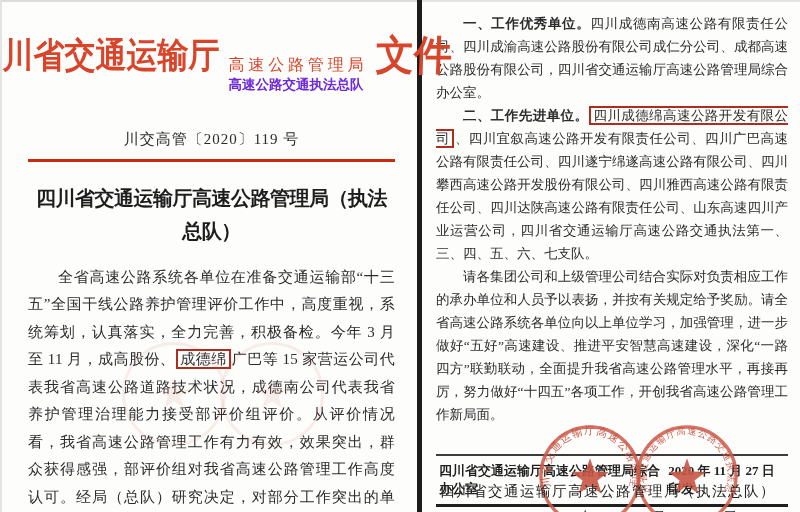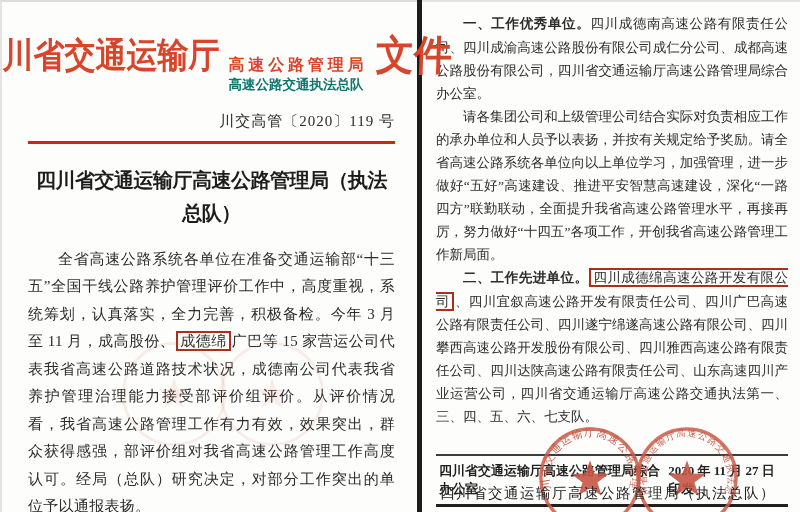--- a/index.html
+++ b/index.html
@@ -7,48 +7,48 @@
               font-family:"Liberation Serif","DejaVu Serif",serif; }
   .wrap { display:flex; width:800px; height:512px; background:#fdfdfc; }
 
   
   .page-left { width:417px; height:512px; padding:8px 22px 0 26px; position:relative;
                border-top:2px solid #dcdcdc; border-left:2px solid #e4e4e4; background:#fdfdfc; }
   .hdr-row { display:flex; align-items:center; justify-content:center; margin-top:8px; }
   .org-main { font-size:31px; font-weight:bold; color:#d8452a; letter-spacing:0px;
               transform:scaleY(1.12); white-space:nowrap; }
   .org-sub { width:142px; margin:0 6px 0 9px; display:flex; flex-direction:column; }
-  .org-sub1 { font-size:16px; font-weight:bold; color:#d8452a; text-align:justify;
+  .org-sub1 { font-size:16px; font-weight:normal; color:#d8452a; text-align:justify;
               text-align-last:justify; line-height:1.35;margin-top:36px; }
-  .org-sub2 { font-size:13.5px; font-weight:bold; color:#0f766e; text-align:justify;
+  .org-sub2 { font-size:13.5px; font-weight:bold; color:#6d28d9; text-align:justify;
               text-align-last:justify; line-height:1.35; white-space:nowrap; }
   .doc-word { font-size:38px; font-weight:bold; color:#d8452a; margin-left:6px;
               transform:scaleY(1.08) skewX(-2deg); white-space:nowrap; }
-  .doc-no { margin-top:18px; text-align:right; font-size:15px; color:#2a2a2a; letter-spacing:1px; }
+  .doc-no { margin-top:36px; text-align:center; font-size:15px; color:#2a2a2a; letter-spacing:1px; }
   .red-rule { margin-top:10px; height:3px; background:#c9290f; }
   .doc-title { margin-top:20px; text-align:center; font-weight:bold; color:#1d1d1d;
                font-size:20px; line-height:33px; letter-spacing:-0.5px;
                font-family:"Liberation Sans","DejaVu Sans",sans-serif; }
   .body-l { margin-top:16px; font-size:15px; line-height:27.5px; color:#2c2c2c;
             text-align:justify; letter-spacing:0.3px; }
   .body-l p.indent { text-indent:2em; }
   .hl-box { border:2px solid #ae2d1c; padding:0 2px; margin:0 1px; }
   .bleed { position:absolute; border:3px solid rgba(205,85,65,0.10); border-radius:50%; }
   .bleed .st { position:absolute; left:50%; top:50%; transform:translate(-50%,-52%);
                color:rgba(205,85,65,0.10); font-size:42px; font-family:"DejaVu Sans",sans-serif; }
 
   
   .divider { width:5px; height:512px; background:#1c1c1c; }
 
   
   .page-right { width:378px; height:512px; padding:10px 12px 0 14px; background:#fdfdfc;
                 display:flex; flex-direction:column; border-top:2px solid #e4e4e4; }
   .body-r { font-size:13.5px; line-height:23px; color:#2c2c2c; text-align:justify; }
   .body-r p { text-indent:2em; }
-  .b-label { font-weight:bold; font-family:Liberation Mono, monospace; }
+  .b-label { font-weight:bold; font-family:Liberation Sans, sans-serif; }
   .seal-area { position:relative; height:106px; margin-top:-2px; }
   .seal { position:absolute; width:108px; height:108px; top:-2px; }
   .seal-1 { left:100px; }
   .seal-2 { left:197px; }
   .seal-ring { fill:none; stroke:#cb5b49; stroke-width:3.5; opacity:0.85; }
   .seal-star { fill:#c65544; opacity:0.9; }
   .seal-arc-text { font-size:11px; fill:#c65544; opacity:0.92; letter-spacing:1px; }
   .seal-arc-text-sm { font-size:9.5px; fill:#c65544; opacity:0.92; letter-spacing:1px; }
   .seal-serial { font-size:6px; fill:#c65544; opacity:0.9; text-anchor:middle; }
   .sign-line { position:absolute; top:58px; left:0; right:0; text-align:right; padding-right:12px;
@@ -91,22 +91,22 @@
     <div class="bleed" style="width:104px;height:104px;left:218px;top:340px;">
         <span class="st">★</span>
       </div>
   </div>
 
   <div class="divider"></div>
 
   <div class="page-right">
     <div class="body-r">
       <p><span class="b-label">一、工作优秀单位。</span><span>四川成德南高速公路有限责任公司、四川成渝高速公路股份有限公司成仁分公司、成都高速公路股份有限公司，四川省交通运输厅高速公路管理局综合办公室。</span></p>
+      <p><span class="b-label">二、工作先进单位。</span><span class="hl-box">四川成德绵高速公路开发有限公司</span><span>、四川宜叙高速公路开发有限责任公司、四川广巴高速公路有限责任公司、四川遂宁绵遂高速公路有限公司、四川攀西高速公路开发股份有限公司、四川雅西高速公路有限责任公司、四川达陕高速公路有限责任公司、山东高速四川产业运营公司，四川省交通运输厅高速公路交通执法第一、三、四、五、六、七支队。</span></p>
       <p>请各集团公司和上级管理公司结合实际对负责相应工作的承办单位和人员予以表扬，并按有关规定给予奖励。请全省高速公路系统各单位向以上单位学习，加强管理，进一步做好“五好”高速建设、推进平安智慧高速建设，深化“一路四方”联勤联动，全面提升我省高速公路管理水平，再接再厉，努力做好“十四五”各项工作，开创我省高速公路管理工作新局面。</p>
-      <p><span class="b-label">二、工作先进单位。</span><span class="hl-box">四川成德绵高速公路开发有限公司</span><span>、四川宜叙高速公路开发有限责任公司、四川广巴高速公路有限责任公司、四川遂宁绵遂高速公路有限公司、四川攀西高速公路开发股份有限公司、四川雅西高速公路有限责任公司、四川达陕高速公路有限责任公司、山东高速四川产业运营公司，四川省交通运输厅高速公路交通执法第一、三、四、五、六、七支队。</span></p>
     </div>
 
     <div class="seal-area">
       <svg class="seal seal-1" viewBox="0 0 110 110">
         <defs>
           <path id="arc" d="M 16,70 A 42,42 0 1 1 94,70" fill="none"></path>
         </defs>
         <circle class="seal-ring" cx="55" cy="55" r="50"></circle>
         <polygon class="seal-star" points="55,37 59.7,50.5 74,50.8 62.6,59.5 66.8,73.2 55,65 43.2,73.2 47.4,59.5 36,50.8 50.3,50.5"></polygon>
         <text class="seal-arc-text" text-anchor="middle"><textPath href="#arc" startOffset="50%">四川省交通运输厅高速公路管理局</textPath></text>

